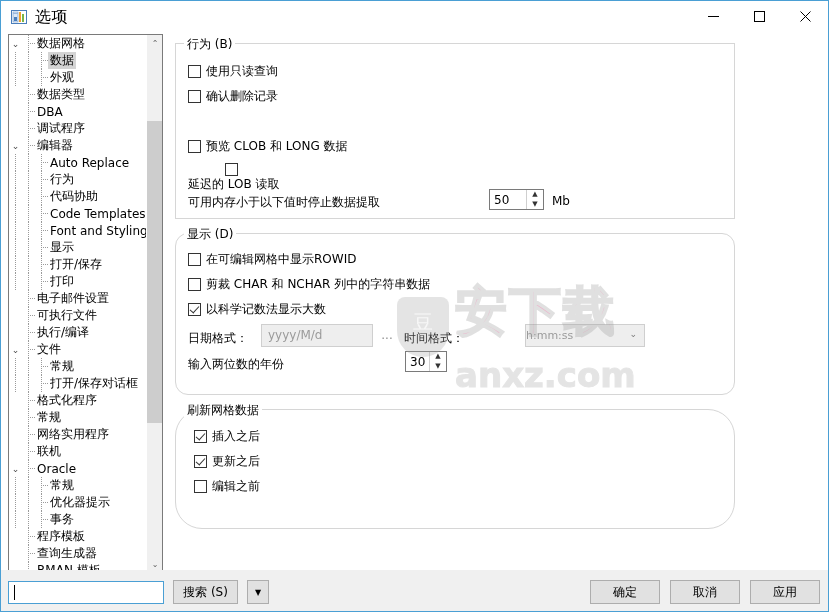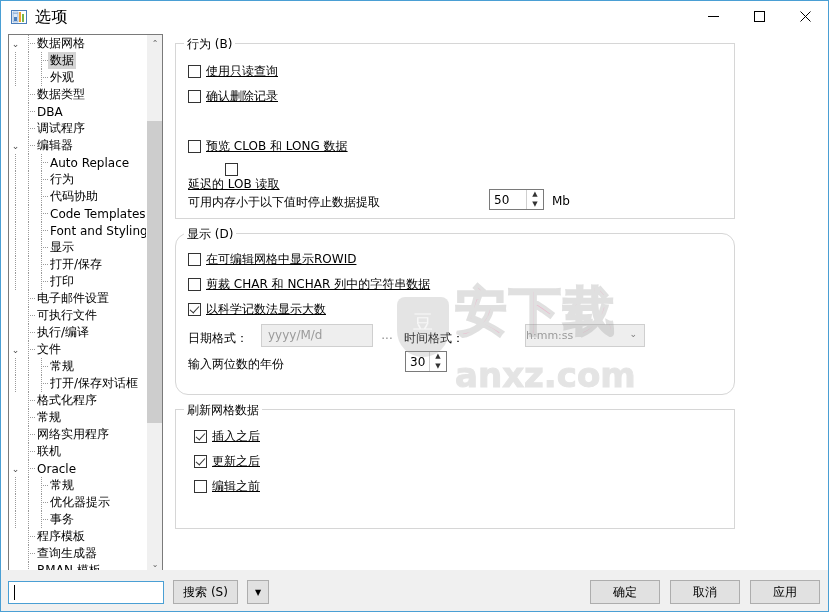--- a/index.html
+++ b/index.html
@@ -131,21 +131,20 @@
     padding: 0 3px;
     font-size: 12px;
     color: #000000;
     white-space: nowrap;
   }
   .chk-row {
     position: absolute;
     display: flex; align-items: center;
     font-size: 12px; color: #000000;
     white-space: nowrap;
-    text-decoration: underline;
   }
   .cbox {
     width: 13px; height: 13px;
     border: 1px solid #333333;
     background: #ffffff;
     margin-right: 5px;
     flex: none;
     position: relative;
   }
   .cbox.checked::after {
@@ -578,21 +577,21 @@
         <span class="plain-label" style="left:12px; top:122px;">输入两位数的年份</span>
         <div class="spin" style="left:229px; top:117px; width:42px;">
           <span class="sval">30</span>
           <span class="sbtns">
             <div>▲</div>
             <div>▼</div>
           </span>
         </div>
       </div>
 
-      <div class="group" id="grp-refresh" style="left:4px; top:375px; width:560px; height:120px;">
+      <div class="group" id="grp-refresh" style="left:4px; top:375px; width:560px; height:120px;border-radius:27px;">
         <span class="gtitle">刷新网格数据</span>
 
         <div class="chk-row" style="left:18px; top:18px;">
           <span class="cbox checked"></span>
           <span>插入之后</span>
         </div>
         <div class="chk-row" style="left:18px; top:43px;">
           <span class="cbox checked"></span>
           <span>更新之后</span>
         </div>

